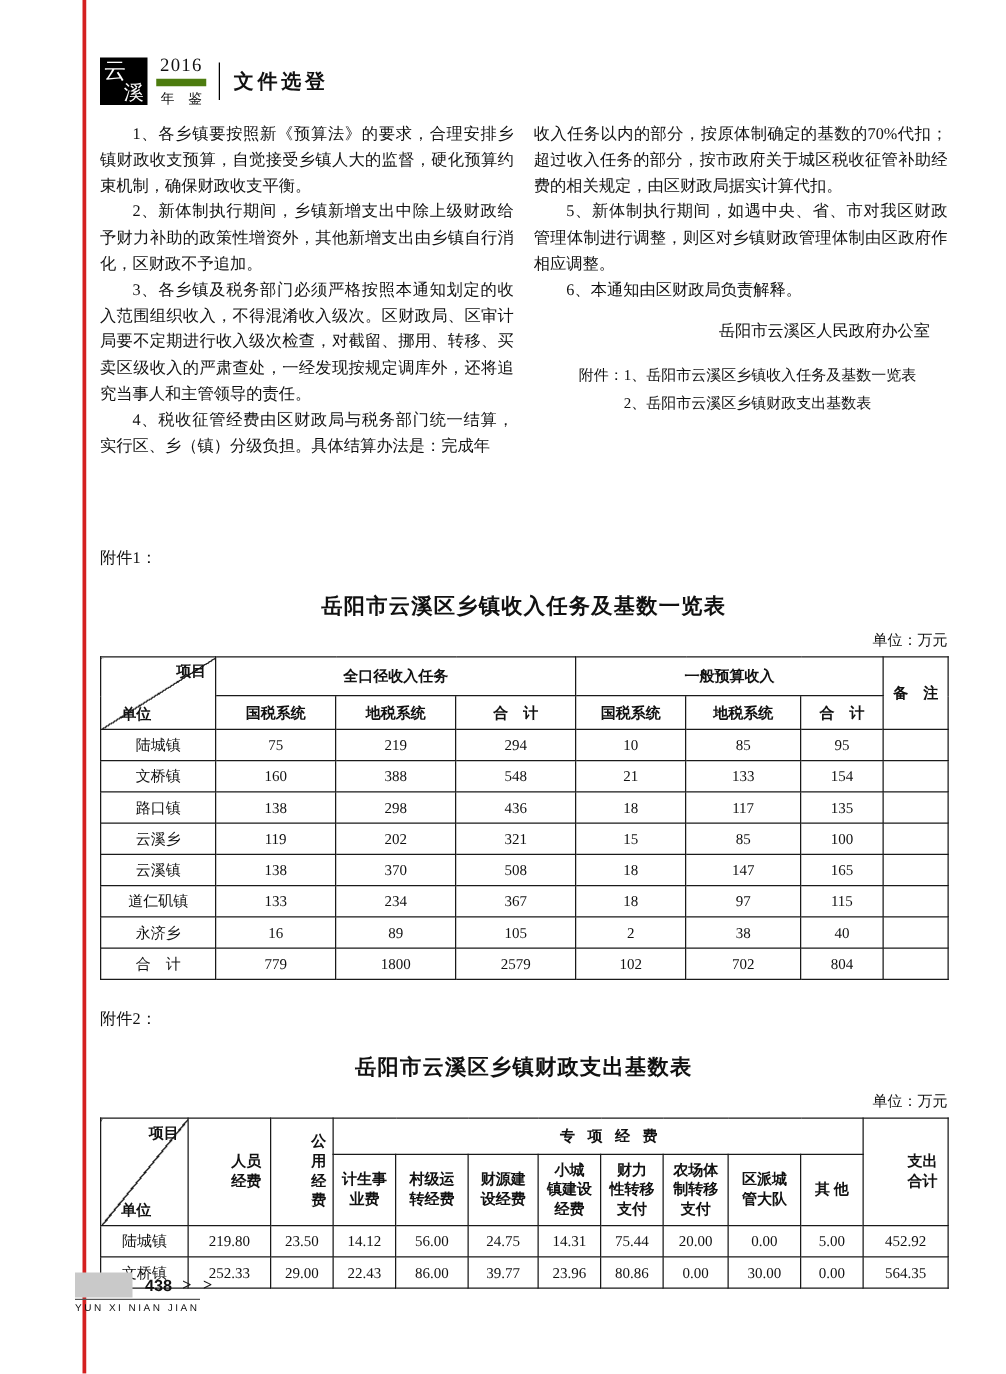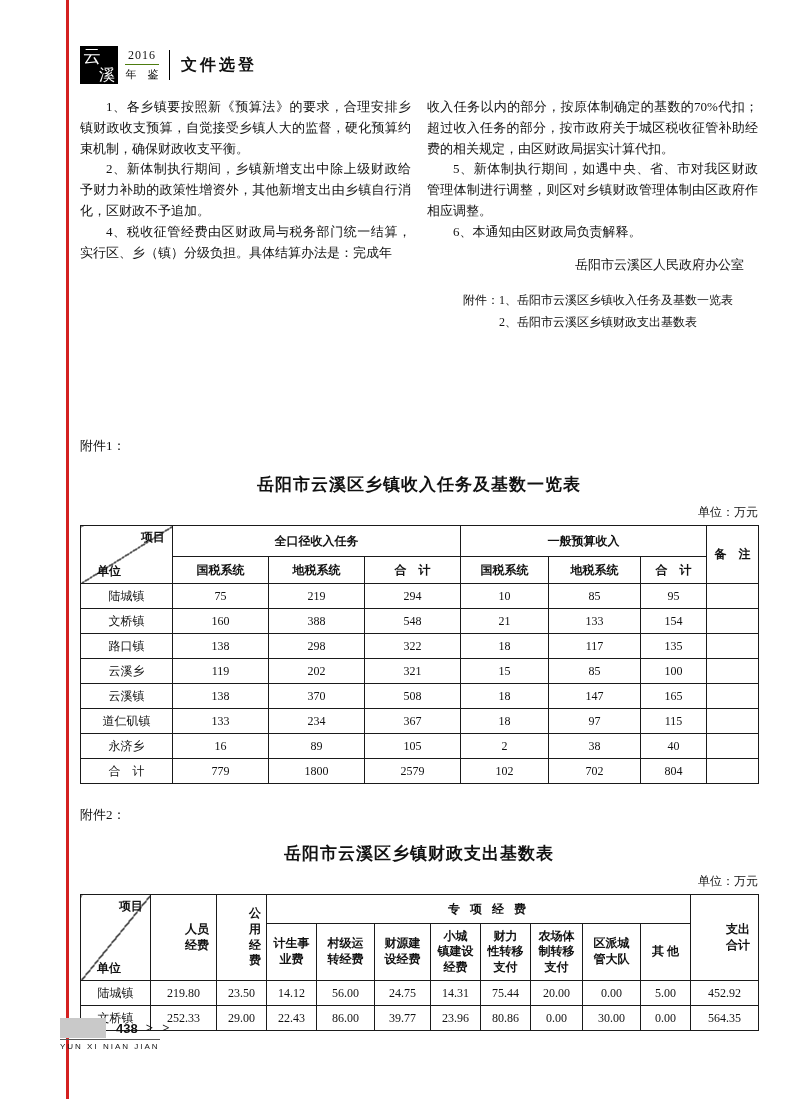--- a/index.html
+++ b/index.html
@@ -6,21 +6,21 @@
   .page{position:relative;width:805px;height:1099px;background:#fff;font-family:"Liberation Serif","DejaVu Serif",serif;color:#111;overflow:hidden;}
   .red-line{position:absolute;left:66px;top:0;width:3px;height:1099px;background:#d42020;}
   .content{position:absolute;left:80px;top:0;width:678px;}
 
   
   .hdr{display:flex;align-items:center;margin-top:45px;height:40px;}
   .logo-box{width:38px;height:38px;background:#000;position:relative;flex:none;color:#fff;}
   .logo-top{position:absolute;top:0;left:3px;font-size:18px;line-height:1.15;}
   .logo-bottom{position:absolute;bottom:0;right:3px;font-size:16px;line-height:1.15;}
   .yr{margin-left:7px;text-align:center;flex:none;}
-  .yr-num{display:block;font-size:12px;letter-spacing:1px;border-bottom:1px solid #4d7c0f;padding:0 3px 1px;}
+  .yr-num{display:block;font-size:15px;letter-spacing:1px;border-bottom:6px solid #4d7c0f;padding:0 3px 1px;}
   .yr-label{display:block;font-size:11px;padding-top:2px;}
   .hdr-div{width:1px;height:30px;background:#000;margin:0 11px 0 10px;}
   .section{font-size:16px;font-weight:bold;letter-spacing:3px;}
 
   
   .columns{display:flex;gap:16px;margin-top:12px;min-height:292px;font-size:13px;line-height:1.6;text-align:justify;}
   .col{flex:1;min-width:0;}
   .col p{margin:0;}
   .indent{text-indent:2em;}
   .col .sig-org{text-align:right;padding-right:14px;margin-top:12px;}
@@ -74,20 +74,21 @@
         <span class="yr-label">年　鉴</span>
       </div>
       <div class="hdr-div"></div>
       <div class="section">文件选登</div>
     </div>
 
     <div class="columns">
       <div class="col">
         <p class="indent">1、各乡镇要按照新《预算法》的要求，合理安排乡镇财政收支预算，自觉接受乡镇人大的监督，硬化预算约束机制，确保财政收支平衡。</p>
         <p class="indent">2、新体制执行期间，乡镇新增支出中除上级财政给予财力补助的政策性增资外，其他新增支出由乡镇自行消化，区财政不予追加。</p>
+        <p class="indent">3、各乡镇及税务部门必须严格按照本通知划定的收入范围组织收入，不得混淆收入级次。区财政局、区审计局要不定期进行收入级次检查，对截留、挪用、转移、买卖区级收入的严肃查处，一经发现按规定调库外，还将追究当事人和主管领导的责任。</p>
         <p class="indent">4、税收征管经费由区财政局与税务部门统一结算，实行区、乡（镇）分级负担。具体结算办法是：完成年</p>
       </div>
       <div class="col">
         <p>收入任务以内的部分，按原体制确定的基数的70%代扣；超过收入任务的部分，按市政府关于城区税收征管补助经费的相关规定，由区财政局据实计算代扣。</p>
         <p class="indent">5、新体制执行期间，如遇中央、省、市对我区财政管理体制进行调整，则区对乡镇财政管理体制由区政府作相应调整。</p>
         <p class="indent">6、本通知由区财政局负责解释。</p>
         <p class="sig-org">岳阳市云溪区人民政府办公室</p>
         <p class="attach1">附件：1、岳阳市云溪区乡镇收入任务及基数一览表</p>
         <p class="attach2">2、岳阳市云溪区乡镇财政支出基数表</p>
       </div>
@@ -145,21 +146,21 @@
             <td>548</td>
             <td>21</td>
             <td>133</td>
             <td>154</td>
             <td></td>
           </tr>
           <tr>
             <td>路口镇</td>
             <td>138</td>
             <td>298</td>
-            <td>322</td>
+            <td>436</td>
             <td>18</td>
             <td>117</td>
             <td>135</td>
             <td></td>
           </tr>
           <tr>
             <td>云溪乡</td>
             <td>119</td>
             <td>202</td>
             <td>321</td>

